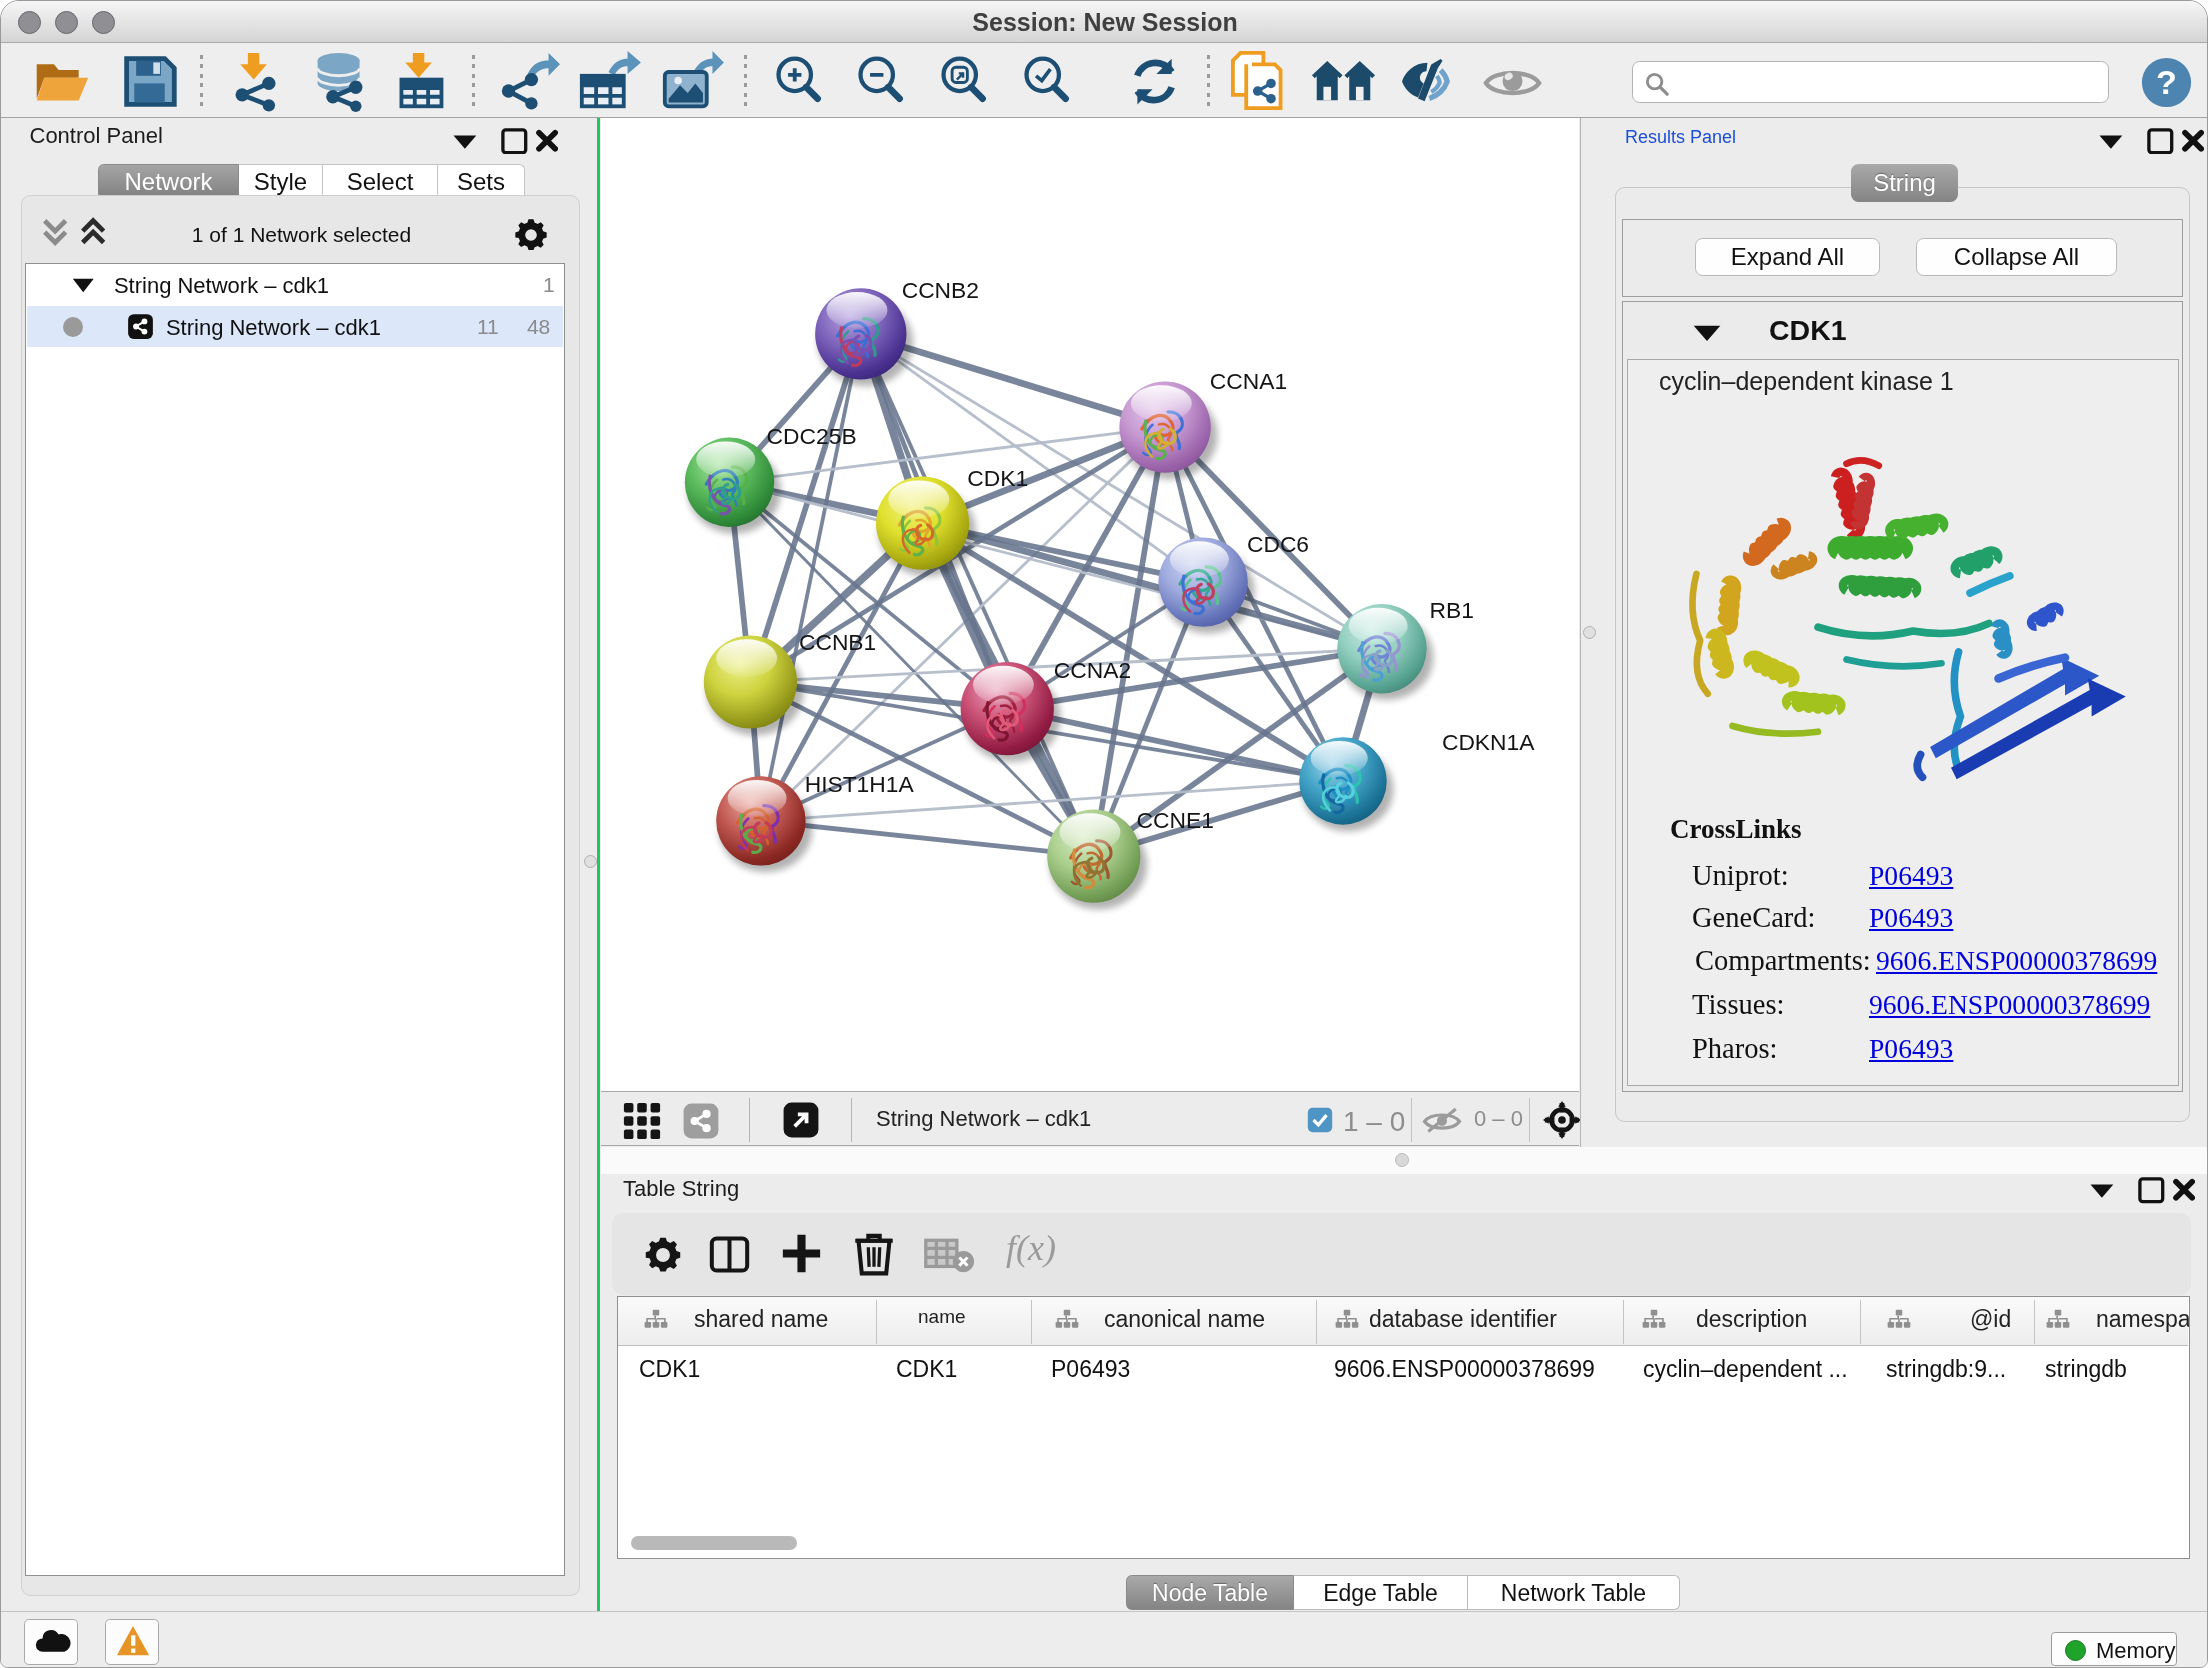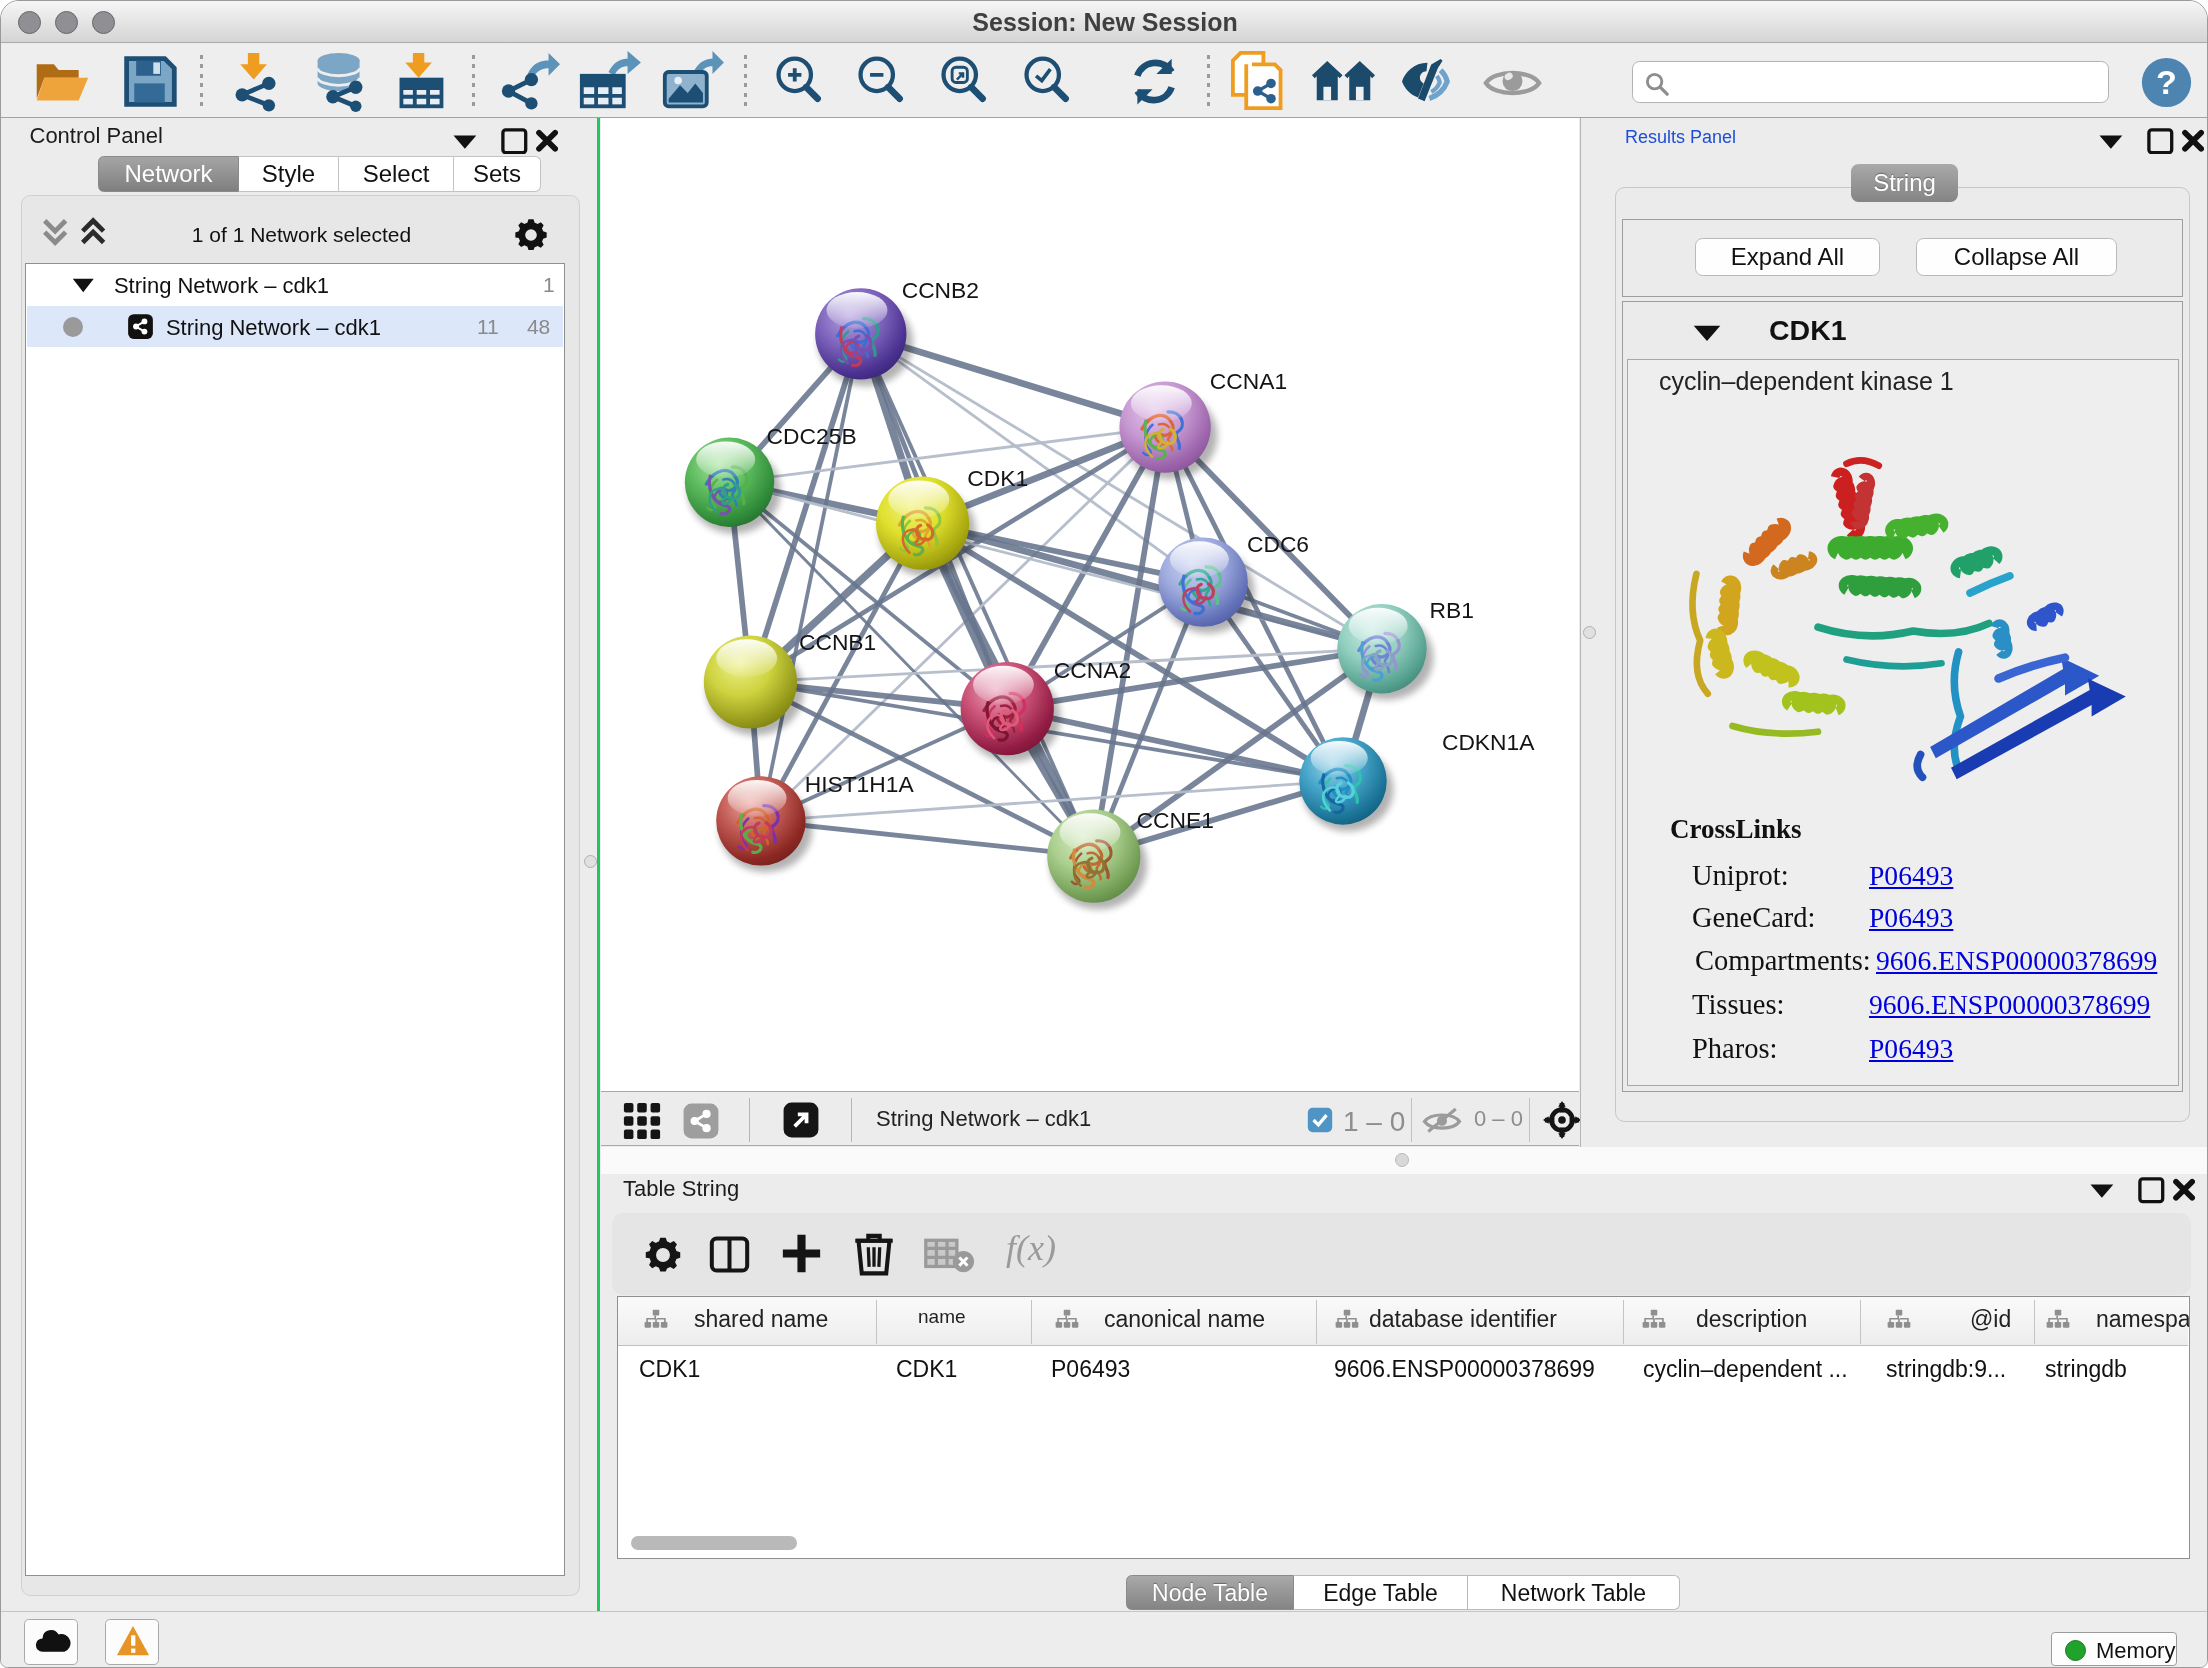--- a/index.html
+++ b/index.html
@@ -23,21 +23,21 @@
 
 #controlpanel { left:0; top:117px; width:599px; height:1493px; background:#ececec; border-right:3px solid #22c55e; }
 #netcanvas { left:600px; top:117px; width:978px; height:973px; background:#ffffff; }
 #netstatus { left:600px; top:1090px; width:978px; height:55px; background:#ececec; border-top:1px solid #a8a8a8; border-bottom:1px solid #a8a8a8; }
 #whitestrip { left:600px; top:1146px; width:1608px; height:27px; background:#fafafa; }
 #resultspanel { left:1579px; top:117px; width:630px; height:1029px; background:#ececec; border-left:1px solid #b5b5b5; }
 #tablepanel { left:600px; top:1173px; width:1608px; height:451px; background:#ececec; }
 #statusbar { left:0; top:1610px; width:2208px; height:58px; background:#ededed; border-top:1px solid #c5c5c5; }
 
 #cp-title { position:absolute; left:28.5px; top:122px; font-size:22px; color:#1c1c1c; }
-.tabs { position:absolute; left:69px; top:38px; height:36px; display:flex;padding-left:28px; }
+.tabs { position:absolute; left:69px; top:46px; height:36px; display:flex;padding-left:28px; }
 .tab { height:36px; font-size:24px; color:#111; display:flex; align-items:center; justify-content:center;
   background:#fff; border:1px solid #c3c3c3; border-left:none; }
 .tab.first { border-left:1px solid #c3c3c3; border-radius:5.7px 0 0 5.7px; }
 .tab.last { border-radius:0 5.7px 5.7px 0; }
 .tab.sel { background:linear-gradient(#a5a5a5,#7f7f7f); color:#fff; border-color:#8a8a8a; }
 #cp-box { position:absolute; left:20px; top:77px; width:559px; height:1401px; background:#e7e7e7;
   border:1px solid #cfcfcf; border-radius:9.5px; }
 #cp-list { position:absolute; left:2.9px; top:67px; width:540px; height:1313px; background:#fff; border:1px solid #8f8f8f; }
 .row1 { position:absolute; left:1px; top:0px; width:536px; height:42px; }
 .row2 { position:absolute; left:1px; top:42px; width:536px; height:41px; background:#dce7fa; }
@@ -180,21 +180,21 @@
     </div>
     <svg class="ticon" style="left:2139px;top:12.4px" width="53" height="53" viewBox="0 0 56 56">
       <circle cx="28" cy="28" r="26" fill="#4e84b0"></circle>
       <text x="28" y="40" text-anchor="middle" font-size="36" font-weight="bold" fill="#fff" font-family="Liberation Sans">?</text>
     </svg>
   </div>
   <div id="controlpanel" class="abs">
     <div id="cp-title" style="position:absolute;left:28.5px;top:4.8px;">Control Panel</div>
     <div class="tabs">
       <div class="tab sel first" style="width:141px">Network</div>
-      <div class="tab" style="width:100px">Style</div>
+      <div class="tab" style="width:84px">Style</div>
       <div class="tab" style="width:115px">Select</div>
       <div class="tab last" style="width:87px">Sets</div>
     </div>
     <svg class="abs" style="left:443px;top:7.6px" width="114" height="28.5" viewBox="0 0 120 30">
       <path d="M10 10 L34 10 L22 24 Z" fill="#111"></path>
       <rect x="62" y="4" width="24" height="24" fill="none" stroke="#111" stroke-width="3.5" rx="3"></rect>
       <path d="M100 7 L117 24 M117 7 L100 24" stroke="#111" stroke-width="6" stroke-linecap="round"></path>
     </svg>
     <div id="cp-box">
       <svg class="abs" style="left:17px;top:17px" width="76" height="42" viewBox="0 0 80 44">

